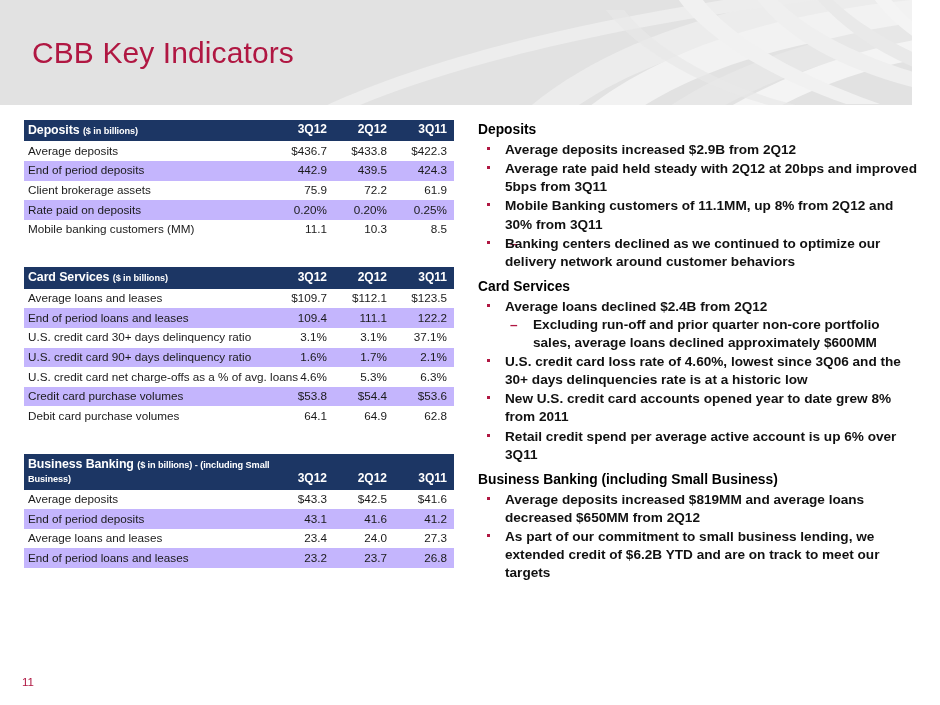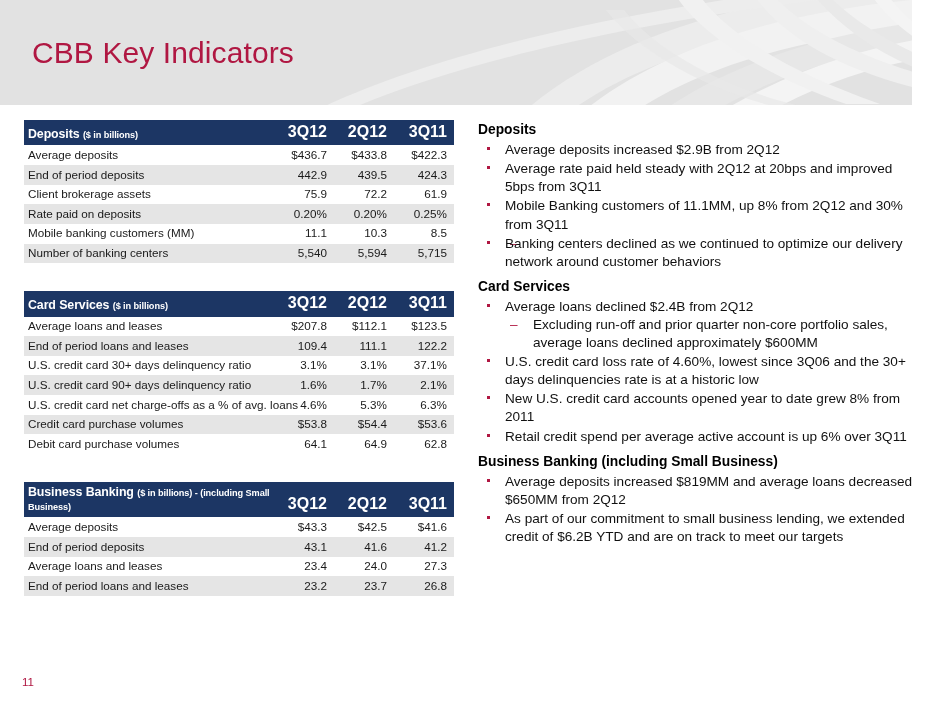--- a/index.html
+++ b/index.html
@@ -75,21 +75,21 @@
   }
   .data-table .thead-row th.th-label {
     text-align: left;
     padding-left: 4px;
     font-size: 12.4px;
     letter-spacing: -0.1px;
   }
   .data-table .thead-row th.th-num {
     text-align: right;
     padding-right: 7px;
-    font-size: 16px;
+    font-size: 12px;
   }
   .th-unit {
     font-size: 9.2px;
     font-weight: bold;
     letter-spacing: -0.1px;
   }
   .data-table tbody tr td {
     padding: 2.5px 0 2.5px 0;
     line-height: 1.25;
     font-size: 11.7px;
@@ -97,21 +97,21 @@
   .data-table tbody tr td.cell-label {
     text-align: left;
     padding-left: 4px;
     white-space: nowrap;
   }
   .data-table tbody tr td.cell-num {
     text-align: right;
     padding-right: 7px;
   }
   .data-table tbody tr.alt {
-    background: #e5e5e5;
+    background: #c4b5fd;
   }
   col.c-label { width: 250px; }
   col.c-num   { width: 60px; }
 
   
   #right-col {
     position: absolute;
     left: 478px;
     top: 121px;
     width: 440px;
@@ -129,20 +129,21 @@
   ul.bullets {
     list-style: none;
     margin: 0 0 0 0;
     padding: 0;
   }
   ul.bullets > li {
     position: relative;
     padding-left: 27px;
     margin-bottom: 1px;
     line-height: 1.33;
+    font-weight: bold;
   }
   ul.bullets > li > .bullet-mark {
     position: absolute;
     left: 9px;
     top: 6px;
     width: 3px;
     height: 3px;
     background: #b01742;
   }
   ul.subbullets {
@@ -245,26 +246,20 @@
           <td class="cell-num">0.20%</td>
           <td class="cell-num">0.20%</td>
           <td class="cell-num">0.25%</td>
         </tr>
         <tr>
           <td class="cell-label">Mobile banking customers (MM)</td>
           <td class="cell-num">11.1</td>
           <td class="cell-num">10.3</td>
           <td class="cell-num">8.5</td>
         </tr>
-        <tr class="alt">
-          <td class="cell-label">Number of banking centers</td>
-          <td class="cell-num">5,540</td>
-          <td class="cell-num">5,594</td>
-          <td class="cell-num">5,715</td>
-        </tr>
       </tbody>
     </table>
 
     <table class="data-table">
       <colgroup>
         <col class="c-label">
           <col class="c-num">
           <col class="c-num">
           <col class="c-num">
       </colgroup>
@@ -274,21 +269,21 @@
             <span class="th-unit">($ in billions)</span>
           </th>
           <th class="th-num">3Q12</th>
           <th class="th-num">2Q12</th>
           <th class="th-num">3Q11</th>
         </tr>
       </thead>
       <tbody>
         <tr>
           <td class="cell-label">Average loans and leases</td>
-          <td class="cell-num">$207.8</td>
+          <td class="cell-num">$109.7</td>
           <td class="cell-num">$112.1</td>
           <td class="cell-num">$123.5</td>
         </tr>
         <tr class="alt">
           <td class="cell-label">End of period loans and leases</td>
           <td class="cell-num">109.4</td>
           <td class="cell-num">111.1</td>
           <td class="cell-num">122.2</td>
         </tr>
         <tr>

